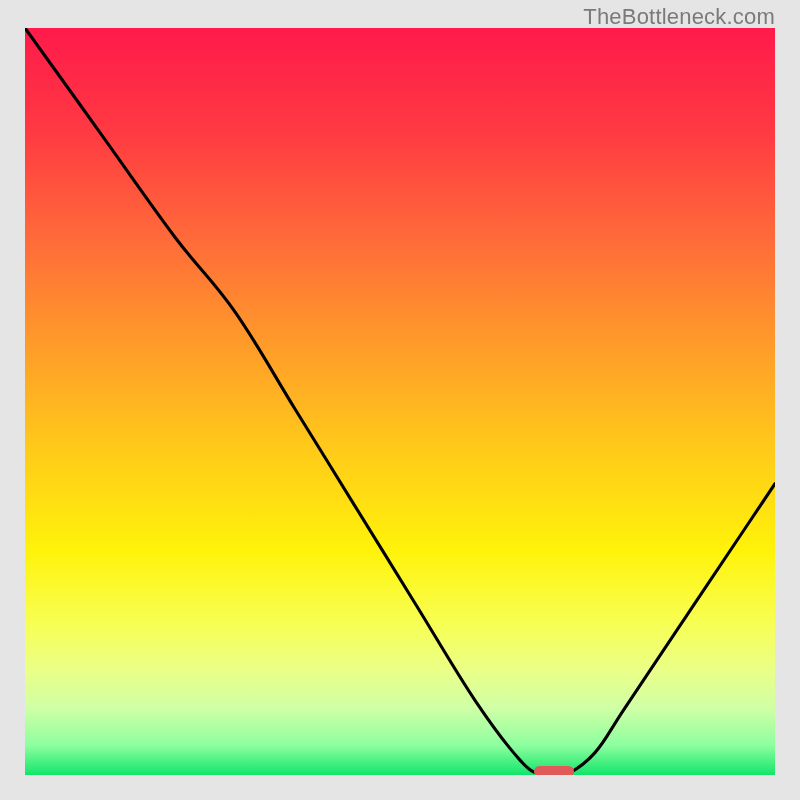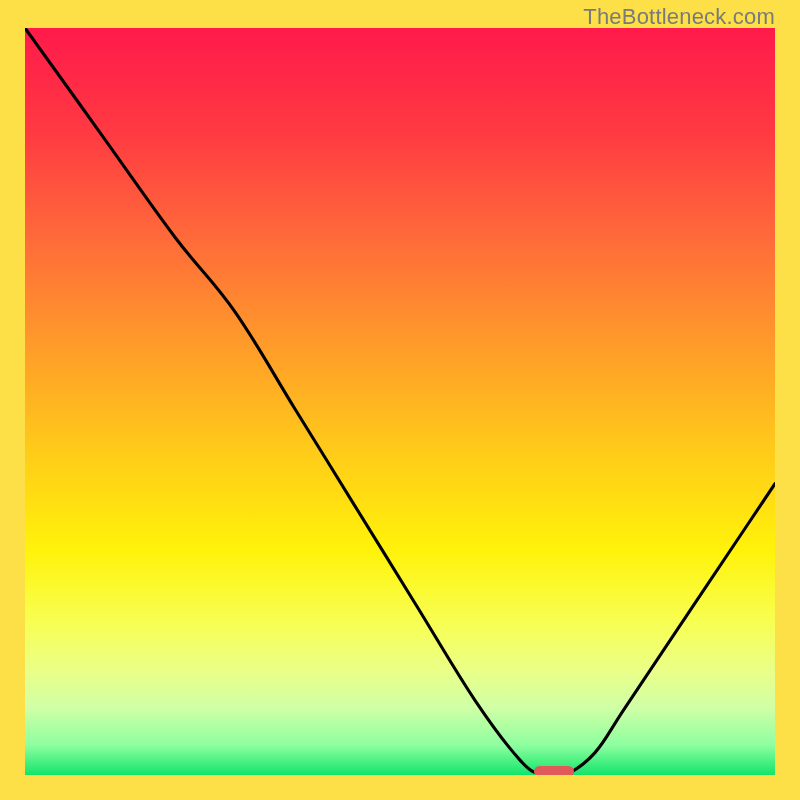--- a/index.html
+++ b/index.html
@@ -10,21 +10,21 @@
     background: #000;
     overflow: hidden;
     font-family: Arial, Helvetica, sans-serif;
   }
   .outer-frame {
     position: absolute;
     top: 0;
     left: 0;
     width: 800px;
     height: 800px;
-    background: #fde047;
+    background: #e5e5e5;
     text-align: center;
   }
   .plot-area {
     position: absolute;
     top: 28px;
     left: 25px;
     width: 750px;
     height: 747px;
     overflow: hidden;
   }

